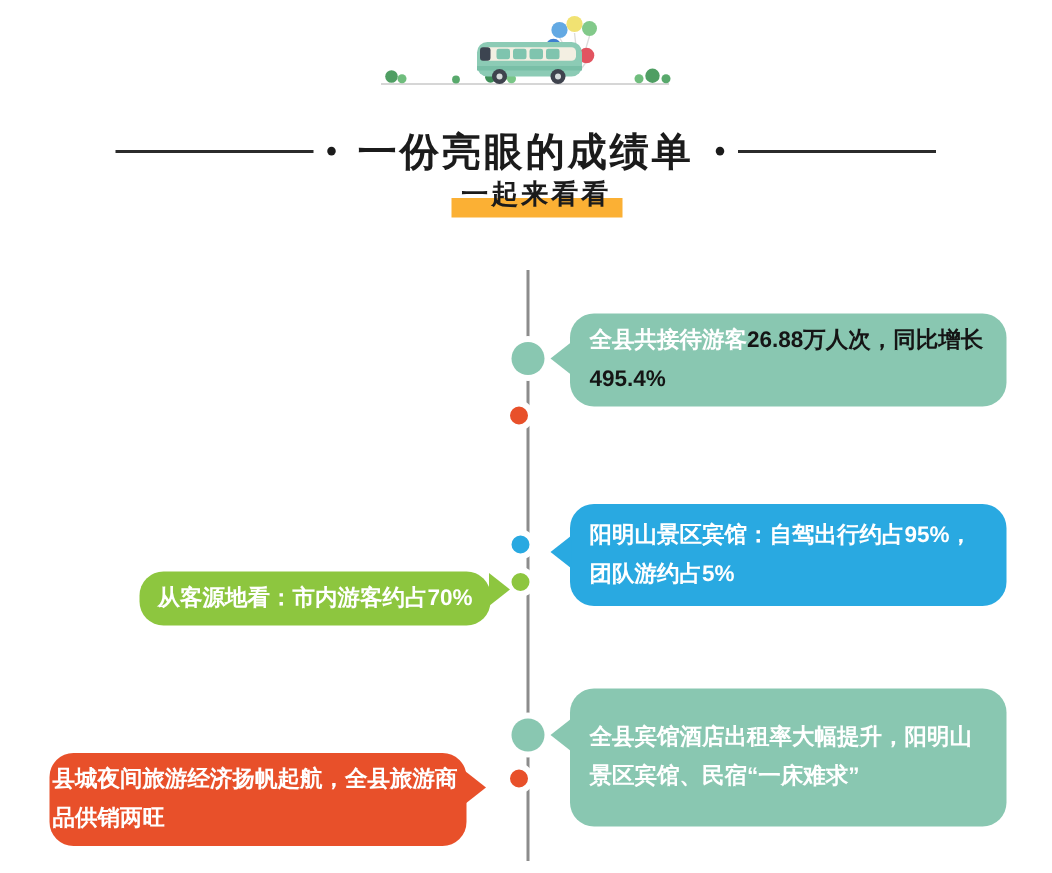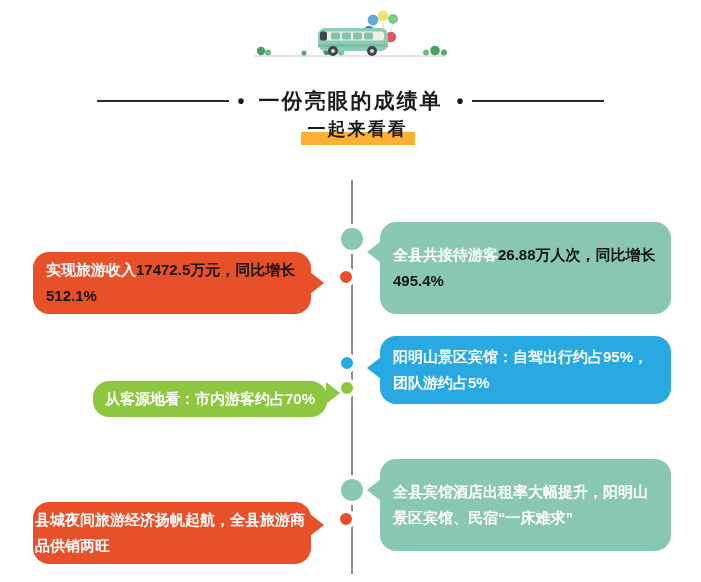--- a/index.html
+++ b/index.html
@@ -13,21 +13,21 @@
   .title-row {
     position:absolute; top:88px; left:0; right:0; height:26px;
     display:flex; align-items:center; justify-content:center;
   }
   .title-rule { width:132px; height:2px; background:var(--rule,#2b2b2b); }
   .title-bullet {
     font-size:20px; font-weight:bold; color:var(--dark,#1b1b1b);
     margin:0 8px; line-height:26px;
   }
   .page-title {
-    font-size:21px; font-weight:bold; color:var(--dark,#1b1b1b);
+    font-size:26px; font-weight:bold; color:var(--dark,#1b1b1b);
     margin:16px 6px; letter-spacing:2px; white-space:nowrap; line-height:26px;
   }
   .subtitle-row { position:absolute; top:117px; left:14px; right:0; text-align:center; }
   .subtitle-text {
     position:relative; z-index:0; display:inline-block;
     font-size:18px; font-weight:bold; color:var(--dark,#1b1b1b); letter-spacing:2px;
   }
   .subtitle-text::after {
     content:""; position:absolute; z-index:-1;
     left:-7px; right:-7px; bottom:-4px; height:13px;
@@ -140,29 +140,25 @@
 
   <div class="timeline-line"></div>
 
   <div class="marker dot teal-mk" style="left:341px; top:228px;"></div>
   <div class="marker ring orange-mk" style="left:340px; top:271px;"></div>
   <div class="marker ring blue-mk" style="left:341px; top:357px;"></div>
   <div class="marker ring green-mk" style="left:341px; top:382px;"></div>
   <div class="marker dot teal-mk" style="left:341px; top:479px;"></div>
   <div class="marker ring orange-mk" style="left:340px; top:513px;"></div>
 
-  <div class="bubble right teal-bg" style="left:380px; top:222px; width:291px; padding:20px 13px;">
+  <div class="bubble right teal-bg" style="left:380px; top:209px; width:291px; padding:5px 13px;">
     <span class="tail" style="top:19px;"></span>
     <span class="lead">全县共接待游客</span><span class="rest">26.88万人次，同比增长495.4%</span>
   </div>
 
-  <div class="bubble left orange-bg" style="left:33px; top:252px; width:278px; padding:5px 13px;">
-    <span class="tail" style="top:20px;"></span>
-    <span class="lead">实现旅游收入</span><span class="rest">17472.5万元，同比增长512.1%</span>
-  </div>
 
   <div class="bubble right blue-bg" style="left:380px; top:336px; width:291px; padding:8px 13px;">
     <span class="tail" style="top:21px;"></span>
     <span class="lead">阳明山景区宾馆：自驾出行约占95%，团队游约占5%</span><span class="rest"></span>
   </div>
 
   <div class="bubble left green-bg nowrap" style="left:93px; top:381px; width:234px; padding:5px 12px;">
     <span class="tail" style="top:1px;"></span>
     <span class="lead">从客源地看：市内游客约占70%</span><span class="rest"></span>
   </div>

